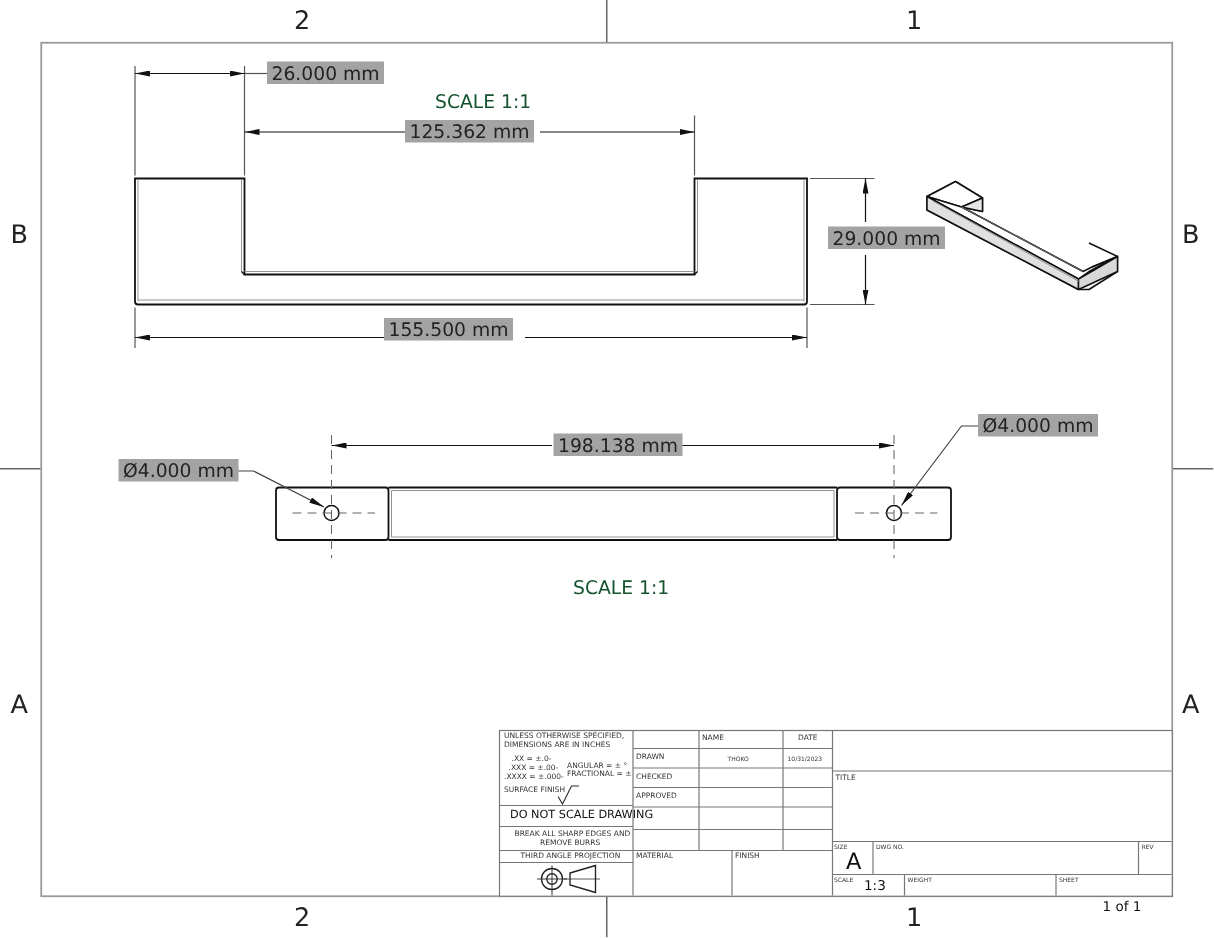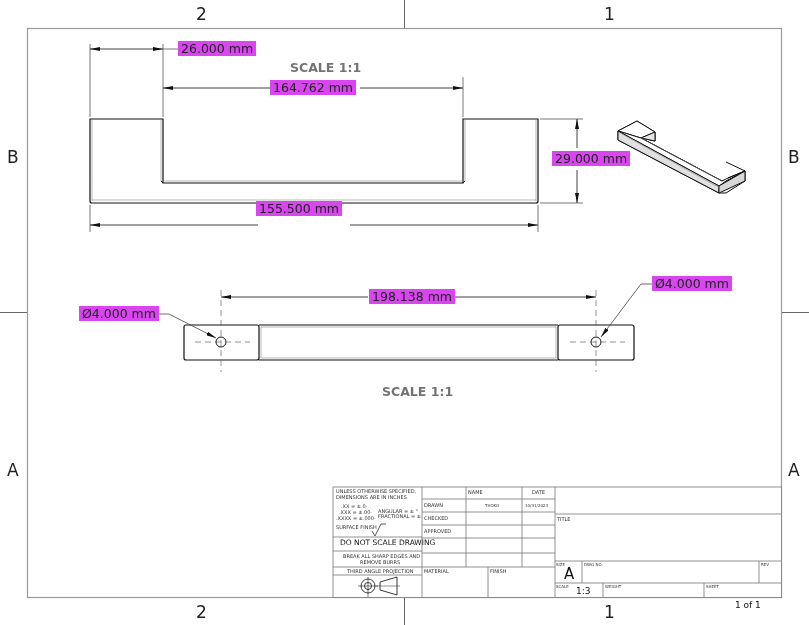--- a/index.html
+++ b/index.html
@@ -1,20 +1,20 @@
 <!DOCTYPE html>
 <html><head>
 <meta charset="utf-8">
 <style>
   html, body { margin:0; padding:0; background:#ffffff; }
   body { width:809px; height:625px; position:relative; overflow:hidden; font-family:"DejaVu Sans", sans-serif; color:#111; }
   #sheet { position:absolute; left:0; top:0; width:809px; height:625px; }
   .zone { position:absolute; font-size:17px; color:#222; font-family:"DejaVu Sans", sans-serif; }
-  .dim { position:absolute; font-size:12.5px; color:#222; white-space:nowrap; background:#d946ef; padding:0 3px; }
-  .scale-label { position:absolute; font-size:12.5px; color:#737373; white-space:nowrap;font-weight:bold; }
+  .dim { position:absolute; font-size:12.5px; color:#222; white-space:nowrap; background:#a3a3a3; padding:0 3px; }
+  .scale-label { position:absolute; font-size:12.5px; color:#14532d; white-space:nowrap; }
   .tb { position:absolute; font-size:5px; color:#333; white-space:nowrap; line-height:1.15; }
   .tb-big { position:absolute; color:#111; white-space:nowrap; }
 </style>
 </head>
 <body>
 
 <div id="sheet">
   <svg width="809" height="625" viewBox="0 0 809 625" style="position:absolute;left:0;top:0">
     <defs>
       <marker id="arr" viewBox="0 0 10 4" refX="10" refY="2" markerWidth="10" markerHeight="4" orient="auto-start-reverse" markerUnits="userSpaceOnUse">
@@ -151,22 +151,22 @@
   <div class="zone" style="left:604px;top:4px">1</div>
   <div class="zone" style="left:196px;top:602px">2</div>
   <div class="zone" style="left:604px;top:602px">1</div>
   <div class="zone" style="left:7px;top:147px">B</div>
   <div class="zone" style="left:7px;top:460px">A</div>
   <div class="zone" style="left:788px;top:147px">B</div>
   <div class="zone" style="left:788px;top:460px">A</div>
 
   <div class="dim" style="left:178px;top:41px">26.000 mm</div>
   <div class="scale-label" style="left:290px;top:60px">SCALE 1:1</div>
-  <div class="dim" style="left:270px;top:80px">164.762 mm</div>
-  <div class="dim" style="left:256px;top:201px">155.500 mm</div>
+  <div class="dim" style="left:270px;top:80px">125.362 mm</div>
+  <div class="dim" style="left:256px;top:212px">155.500 mm</div>
   <div class="dim" style="left:552px;top:151px">29.000 mm</div>
 
   <div class="dim" style="left:369px;top:289px">198.138 mm</div>
   <div class="dim" style="left:79px;top:306px">Ø4.000 mm</div>
   <div class="dim" style="left:652px;top:276px">Ø4.000 mm</div>
   <div class="scale-label" style="left:382px;top:384px">SCALE 1:1</div>
 
   <div class="tb" style="left:336px;top:489px">UNLESS OTHERWISE SPECIFIED,</div>
   <div class="tb" style="left:336px;top:495px">DIMENSIONS ARE IN INCHES</div>
   <div class="tb" style="left:341px;top:504px">.XX = ±.0-</div>

